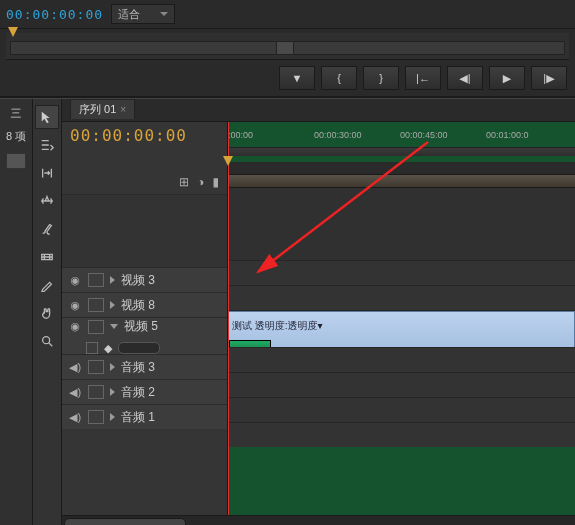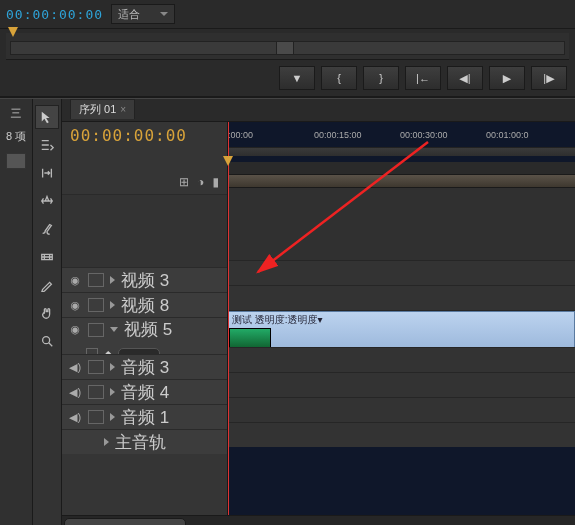--- a/index.html
+++ b/index.html
@@ -29,36 +29,36 @@
 .trackhead{width:165px;background:#353535;border-right:1px solid #1a1a1a;display:flex;flex-direction:column}
 .tc-row{height:40px;padding:4px 8px}
 .tc-main{color:#d8a33a;font-family:monospace;font-size:16px;letter-spacing:1px}
 .head-icons{height:24px;display:flex;align-items:center;gap:8px;padding:0 8px;border-bottom:1px solid #2a2a2a;justify-content:flex-end}
 .head-icons span{color:#aaa;font-size:12px}
 .spacer{flex:0 0 72px;background:#333}
 .trk{height:24px;border-top:1px solid #2a2a2a;display:flex;align-items:center;gap:6px;padding:0 6px;background:#3c3c3c}
 .trk.exp{height:36px;flex-wrap:wrap}
 .trk .eye{width:14px;text-align:center;color:#aaa}
 .trk .lock{width:14px;height:12px;border:1px solid #666}
-.trk .lbl{color:#ccc;font-size:17px}
+.trk .lbl{color:#ccc;font-size:12px}
 .trk .tri2{width:0;height:0;border-top:4px solid transparent;border-bottom:4px solid transparent;border-left:5px solid #999}
 .trk .tri2.down{border-left:4px solid transparent;border-right:4px solid transparent;border-top:5px solid #999;border-bottom:none}
 .trk .sub{width:100%;display:flex;align-items:center;gap:6px;padding-left:18px;height:14px}
 .slider{width:40px;height:10px;background:#2a2a2a;border:1px solid #555;border-radius:5px}
-.trackarea{flex:1;position:relative;background:#0f172a}
+.trackarea{flex:1;position:relative;background:#14532d}
 .time-ruler{height:40px;position:relative}
 .ticks{position:absolute;top:8px;left:0;right:0;height:18px;display:flex;color:#aaa;font-size:9px}
 .ticks div{width:86px;flex:none}
 .tickbar{position:absolute;bottom:6px;left:0;right:0;height:8px;background:linear-gradient(#3a3a3a,#2e2e2e);border-top:1px solid #222}
 .marker-row{height:12px;background:#2a2a2a;border-bottom:1px solid #1a1a1a;position:relative}
 .wab{height:12px;background:linear-gradient(#5a5248,#3e382f);border-bottom:1px solid #1a1a1a}
 .content-spacer{height:72px;background:#303030}
 .lane{height:24px;border-top:1px solid #262626;background:#333;position:relative}
 .lane.exp{height:36px}
-.clip{position:absolute;left:0;top:0;height:22px;right:0;background:linear-gradient(#bcd3ef,#9db9dc);border:1px solid #5a7aa0;color:#223;font-size:10px;padding:1px 3px;overflow:hidden;white-space:nowrap}
+.clip{position:absolute;left:0;top:0;height:22px;right:0;background:linear-gradient(#bcd3ef,#9db9dc);border:1px solid #5a7aa0;color:#223;font-size:10px;padding:7px 3px;overflow:hidden;white-space:nowrap}
 .clip.exp{height:34px}
 .thumb{position:absolute;left:0;bottom:0;width:40px;height:18px;background:linear-gradient(#2a6,#163);border:1px solid #000}
 .playline{position:absolute;top:0;bottom:0;left:0;width:1px;background:#d33}
 .playhead2{position:absolute;top:34px;left:-5px;width:10px;height:10px;background:#d8a33a;clip-path:polygon(50% 100%,0 0,100% 0)}
 .arrow-svg{position:absolute;top:0;left:0;pointer-events:none}
 .hscroll{height:16px;background:#262626;border-top:1px solid #1a1a1a;position:relative}
 .hscroll .th{position:absolute;left:2px;top:2px;width:120px;height:10px;background:#444;border:1px solid #1a1a1a;border-radius:5px}
 .sq{width:10px;height:10px;border:1px solid #666;display:inline-block}
 </style>
 </head>
@@ -192,41 +192,36 @@
         <div class="trk">
           <span class="eye">◀)</span>
           <span class="lock"></span>
           <span class="tri2"></span>
           <span class="lbl">音频 3</span>
         </div>
         <div class="trk">
           <span class="eye">◀)</span>
           <span class="lock"></span>
           <span class="tri2"></span>
-          <span class="lbl">音频 4</span>
+          <span class="lbl">音频 2</span>
         </div>
         <div class="trk">
           <span class="eye">◀)</span>
           <span class="lock"></span>
           <span class="tri2"></span>
           <span class="lbl">音频 1</span>
-        </div>
-        <div class="trk">
-          <span style="width:30px"></span>
-          <span class="tri2"></span>
-          <span class="lbl">主音轨</span>
         </div>
       </div>
 
       <div class="trackarea">
         <div class="time-ruler">
           <div class="ticks">
             <div>:00:00</div>
-            <div>00:00:15:00</div>
             <div>00:00:30:00</div>
+            <div>00:00:45:00</div>
             <div>00:01:00:0</div>
           </div>
           <div class="tickbar"></div>
         </div>
         <div class="marker-row"></div>
         <div class="wab"></div>
         <div class="content-spacer"></div>
 
         <div class="lane"></div>
         <div class="lane"></div>

